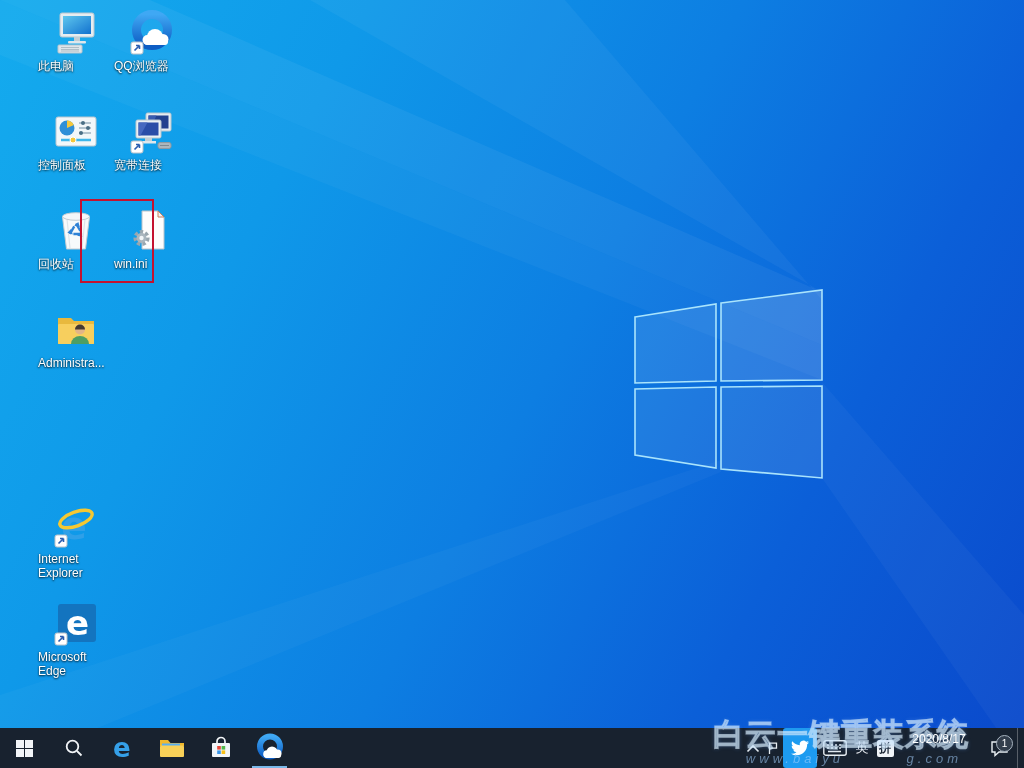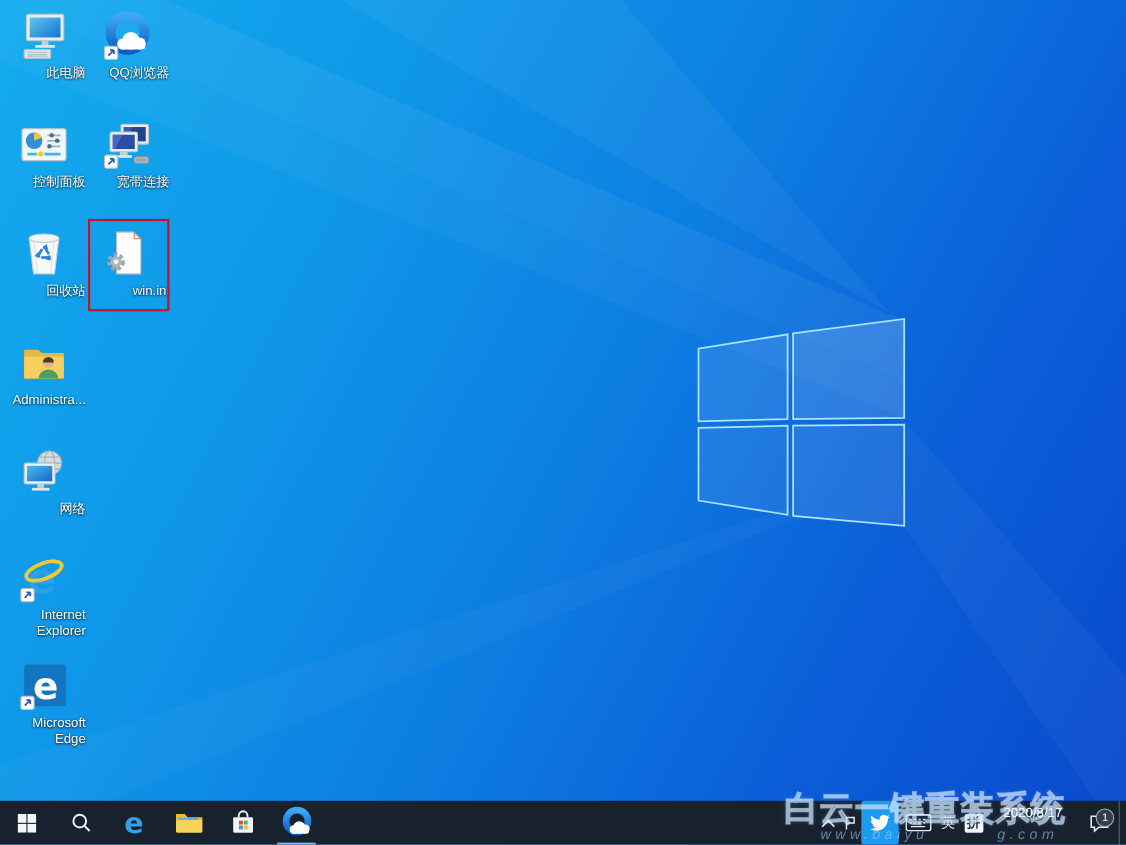--- a/index.html
+++ b/index.html
@@ -1,21 +1,21 @@
 <!DOCTYPE html>
 <html><head>
 <meta charset="utf-8">
 <style>
   html,body{margin:0;padding:0;}
   body{width:1024px;height:768px;overflow:hidden;font-family:"Liberation Sans","DejaVu Sans",sans-serif;}
   .desktop{position:relative;width:1024px;height:768px;
     background:linear-gradient(118deg,#14abee 0%,#0f99e9 26%,#0d7ee2 52%,#0b5fd8 75%,#0a48cb 100%);}
   .wallsvg{position:absolute;left:0;top:0;}
   
-  .dicon{position:absolute;width:76px;text-align:right;cursor:pointer;}
+  .dicon{position:absolute;width:76px;text-align:left;cursor:pointer;margin-left:36px;}
   .dicon svg{display:block;margin:0 auto;}
   .dlabel{margin-top:3px;font-size:12px;line-height:14px;color:#fff;
     text-shadow:0 1px 2px rgba(0,0,0,.75),0 0 2px rgba(0,0,0,.45);}
   .hlbox{position:absolute;left:80px;top:199px;width:70px;height:80px;border:2px solid #c41230;}
   
   .taskbar{position:absolute;left:0;bottom:0;width:1024px;height:40px;background:#18222f;display:flex;align-items:stretch;}
   .tbtn{width:49px;display:flex;align-items:center;justify-content:center;position:relative;cursor:pointer;}
   .underline{position:absolute;left:7px;bottom:0;width:35px;height:2px;background:#7ab8e8;}
   .tray{margin-left:auto;display:flex;align-items:center;}
   .tray>div{display:flex;align-items:center;justify-content:center;height:40px;cursor:pointer;}
@@ -114,38 +114,20 @@
     <svg width="46" height="46" viewBox="0 0 46 46">
       <path d="M5 11 h13 l3 3 h20 v23 H5 Z" fill="#e8b93e"></path>
       <rect x="5" y="17" width="36" height="20" rx="1" fill="#f7cf5e"></rect>
       <circle cx="27" cy="22.5" r="5" fill="#e2b488"></circle>
       <path d="M22 22.5 a5 5 0 0 1 10 0 Z" fill="#463a30"></path>
       <path d="M18 37 a9 8 0 0 1 18 0 Z" fill="#4d9e63"></path>
     </svg>
     <div class="dlabel">Administra...</div>
   </div>
 
-  <div class="dicon" style="left:2px;top:406px">
-    <svg width="46" height="46" viewBox="0 0 46 46">
-      <defs>
-          <linearGradient id="scr2" x1="0" y1="0" x2="1" y2="1">
-            <stop offset="0" stop-color="#4cbcec"></stop>
-            <stop offset="1" stop-color="#1367cb"></stop>
-          </linearGradient>
-        </defs>
-      <circle cx="28" cy="15" r="11" fill="#d3dce2" stroke="#9fb0ba"></circle>
-      <ellipse cx="28" cy="15" rx="4.5" ry="11" fill="none" stroke="#9fb0ba"></ellipse>
-      <path d="M17 15 h22 M19 9.5 h18 M19 20.5 h18" stroke="#9fb0ba" fill="none"></path>
-      <rect x="5" y="15" width="28" height="19" rx="1.5" fill="#e9eff3" stroke="#b9c6cf"></rect>
-      <rect x="7.5" y="17.5" width="23" height="14" fill="url(#scr2)"></rect>
-      <rect x="17" y="34" width="6" height="3.5" fill="#c3ced5"></rect>
-      <rect x="12" y="37.5" width="16" height="2.5" fill="#dfe7ec"></rect>
-    </svg>
-    <div class="dlabel">网络</div>
-  </div>
 
   <div class="dicon" style="left:2px;top:503px">
     <svg width="46" height="46" viewBox="0 0 46 46">
       <text x="8" y="36" font-size="38" font-weight="bold" fill="#2fa0e8" font-family="DejaVu Sans, sans-serif">e</text>
       <ellipse cx="23" cy="16" rx="17" ry="7" fill="none" stroke="#f5c832" stroke-width="3.4" transform="rotate(-20 23 16)"></ellipse>
       <g>
         <rect x="2" y="32" width="12" height="12" rx="2" fill="#fff" stroke="#b9c2ca"></rect>
         <path d="M5.5 40.5 L10.5 35.5 M10.5 35.5 h-3.5 M10.5 35.5 v3.5" stroke="#2a5db0" stroke-width="1.6" fill="none"></path>
       </g>
     </svg>

